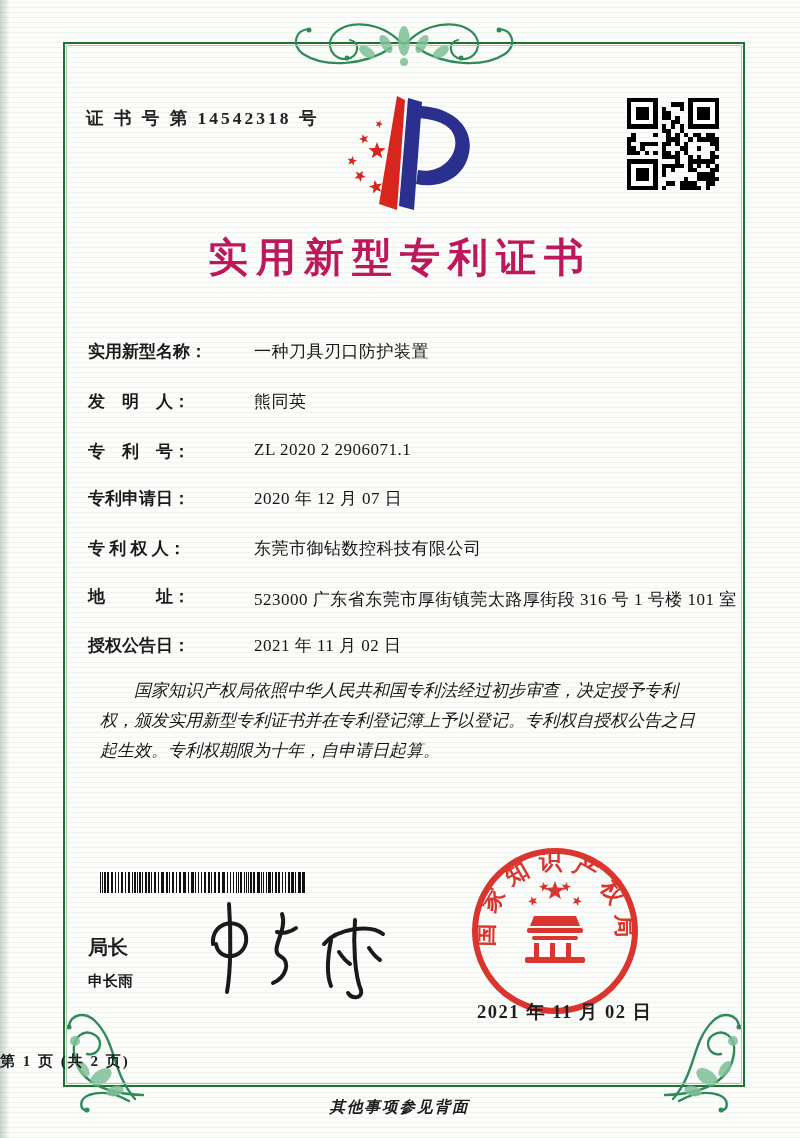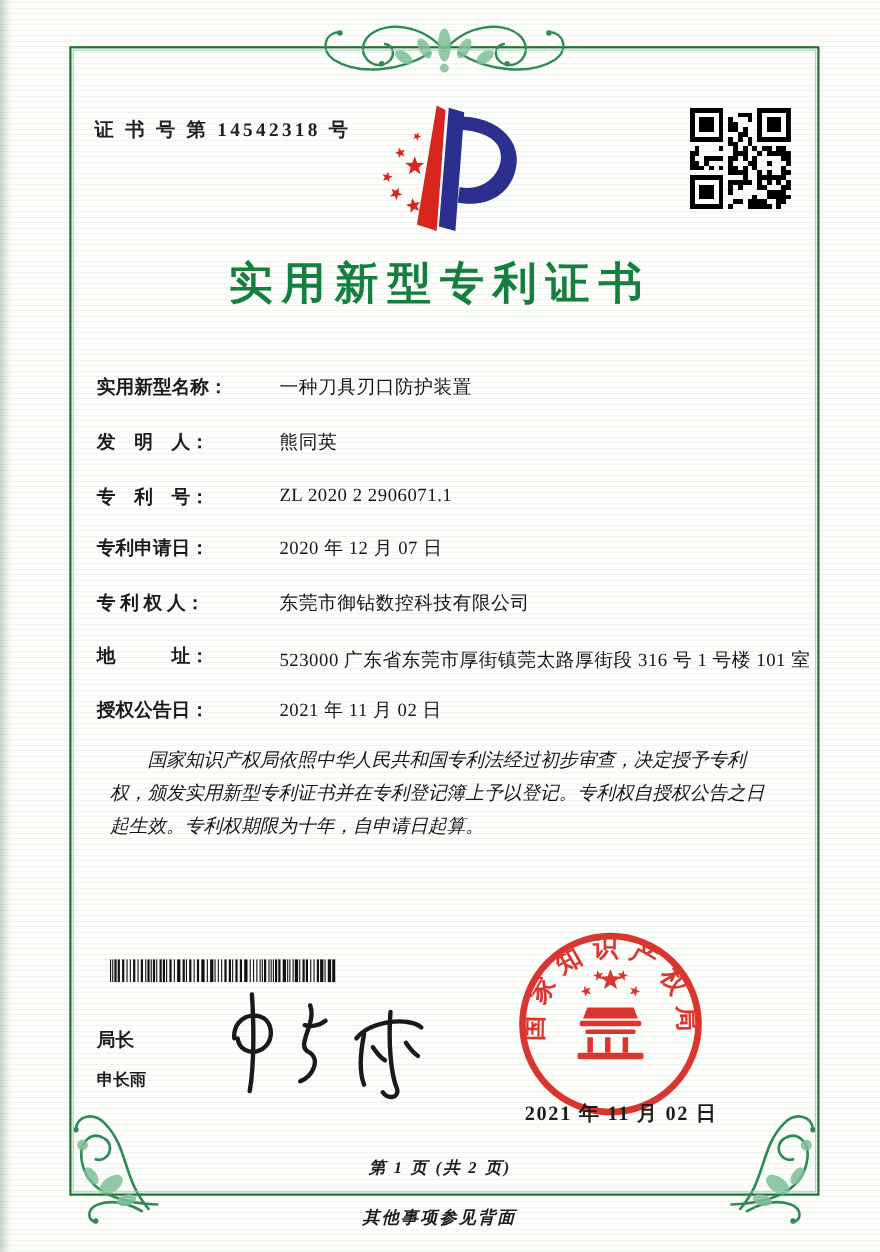--- a/index.html
+++ b/index.html
@@ -24,37 +24,37 @@
   }
   .frame::after{content:"";position:absolute;inset:1px;border:1px solid #a9cdb2;}
   .ornament{position:absolute;pointer-events:none;}
   .orn-top{left:50%;top:-30px;transform:translateX(-50%);}
   .orn-bl{left:-34px;bottom:-34px;}
   .orn-br{right:-34px;bottom:-34px;transform:scaleX(-1);}
   .cert-number{position:absolute;left:86px;top:106px;font-size:17.5px;letter-spacing:3px;font-weight:600;color:#222;}
   .logo{position:absolute;left:333px;top:90px;width:140px;height:128px;}
   .qr{position:absolute;left:627px;top:98px;width:92px;height:92px;}
   .doc-title{position:absolute;left:0;right:0;top:230px;text-align:center;
-    font-size:40px;font-weight:700;letter-spacing:8px;color:#15803d;}
+    font-size:40px;font-weight:700;letter-spacing:8px;color:#be185d;}
   .fields{position:absolute;left:88px;top:0;width:640px;font-size:17px;}
   .frow{position:absolute;left:0;white-space:nowrap;}
   .flabel{display:inline-block;width:122px;font-weight:600;color:#1a1a1a;vertical-align:top;}
   .fvalue{font-weight:500;color:#141414;letter-spacing:.5px;margin-left:44px;}
   .fvalue.wrap{display:inline-block;white-space:normal;width:505px;line-height:29px;vertical-align:top;}
   .pair2{position:absolute;left:297px;top:0;}
   .paragraphs{position:absolute;left:88px;top:664px;width:628px;
     font-size:17px;line-height:30px;font-style:italic;color:#161616;}
   .paragraphs p{margin:12px;text-indent:2em;}
   .barcode{position:absolute;left:100px;top:872px;width:205px;height:21px;}
-  .signer-title{position:absolute;left:88px;top:934px;font-size:17px;font-weight:600;}
+  .signer-title{position:absolute;left:88px;top:934px;font-size:20px;font-weight:600;}
   .signer-name{position:absolute;left:88px;top:972px;font-size:15px;font-weight:600;}
   .signature{position:absolute;left:185px;top:888px;width:220px;height:122px;}
   .seal{position:absolute;left:470px;top:846px;width:170px;height:170px;opacity:.92;}
   .seal-date{position:absolute;left:477px;top:999px;font-size:18.5px;letter-spacing:1.5px;font-weight:600;z-index:5;}
-  .page-num{position:absolute;left:0;right:0;top:1052px;text-align:center;font-size:15px;letter-spacing:2px;font-weight:600;font-style:italic;}
+  .page-num{position:absolute;left:0;right:0;top:1052px;font-size:15px;letter-spacing:2px;font-weight:600;}
   .back-note{position:absolute;left:0;right:1px;top:1097px;text-align:center;font-size:15.5px;
     letter-spacing:2px;font-style:italic;font-weight:600;}
 </style>
 </head>
 <body>
 
 <div class="paper-texture"></div>
 <div class="photo-edge"></div>
 
 <div class="frame">

